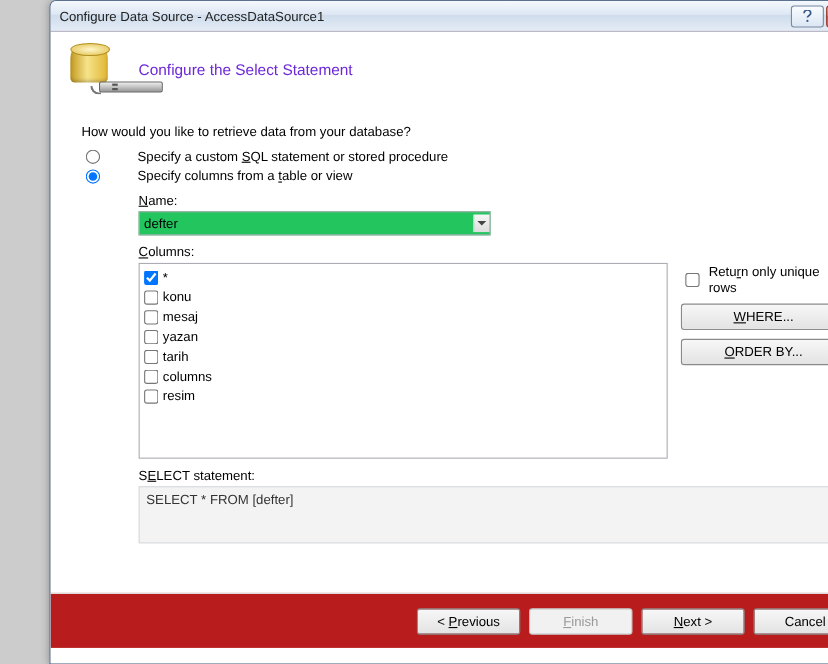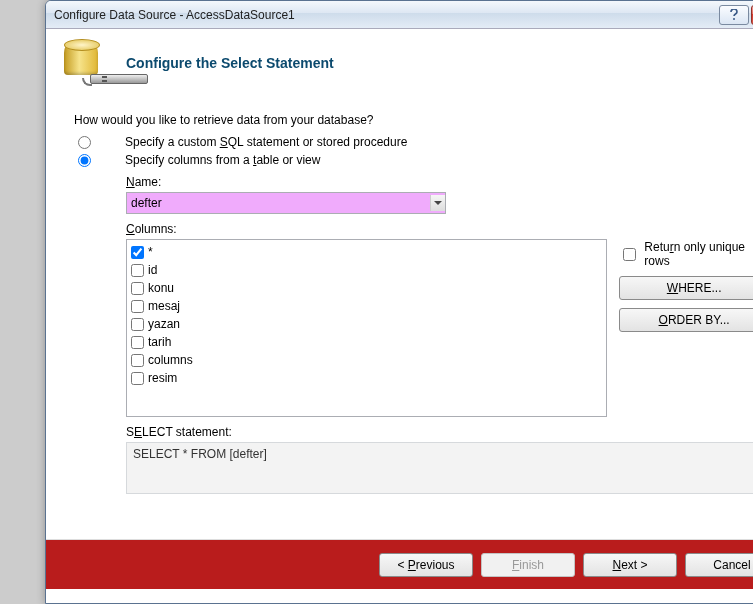--- a/index.html
+++ b/index.html
@@ -14,29 +14,29 @@
 .content { background: #fff; height: calc(604px - 28px); position: relative; }
 .header { display: flex; align-items: center; padding: 12px 18px 6px 18px; }
 .db-icon { width: 44px; height: 44px; margin-right: 18px; position: relative; }
 .db-cyl { width: 34px; height: 32px; background: linear-gradient(90deg,#c39a1f,#f6e38a 45%,#e0b633); border-radius: 6px 6px 4px 4px/10px 10px 4px 4px; position: absolute; top: 2px; left: 0; box-shadow: inset 0 -2px 3px rgba(0,0,0,.2); }
 .db-cyl:before { content: ""; position: absolute; top: -4px; left: 0; width: 34px; height: 10px; background: radial-gradient(ellipse at center,#fff5c9,#e0c04a); border: 1px solid #b38d1d; border-radius: 50%; }
 .plug { position: absolute; right: -4px; bottom: -2px; width: 22px; height: 16px; }
 .plug .body { position:absolute; left:0; top:3px; width:12px; height:10px; background:linear-gradient(#eee,#999); border:1px solid #666; border-radius:2px; }
 .plug .prong { position:absolute; top:5px; width:5px; height:2px; background:#555; }
 .plug .p1 { left:12px; top:5px; } .plug .p2 { left:12px; top:9px; }
 .plug .cord { position:absolute; left:-8px; top:7px; width:10px; height:8px; border:2px solid #777; border-top:none; border-right:none; border-radius:0 0 0 8px; }
-.header h1 { font-size: 14px; font-weight: bold; margin: 0; color: #0c4a6e; }
+.header h1 { font-size: 14px; font-weight: normal; margin: 0; color: #6d28d9; }
 .body { padding: 8px 28px 0 28px; }
 .prompt { font-weight: normal; margin: 14px 0 8px 0; }
 .radio-row { display: flex; align-items: center; margin: 4px 0 4px 4px; gap: 28px; }
 .radio-row input { margin: 0 6px 0 0; }
 .indent { margin-left: 28px; padding-left: 24px; }
 .lbl { display: block; margin: 8px 0 3px 0; }
 .u { text-decoration: underline; }
-.field { background:#f0abfc; border:1px solid #abadb3; height:22px; padding:2px 4px; display:flex; align-items:center; }
+.field { background:#22c55e; border:1px solid #abadb3; height:22px; padding:2px 4px; display:flex; align-items:center; }
 .combo { width: 320px; justify-content: space-between; }
 .combo .arrow { width:15px; height:16px; background:linear-gradient(#f6f6f6,#ddd); border-left:1px solid #ccc; display:flex; align-items:center; justify-content:center; margin:-2px -4px -2px 0; }
 .triangle { width:0; height:0; border:4px solid transparent; border-top:4px solid #444; margin-top:3px; }
 .cols-row { display:flex; align-items:flex-start; gap:12px; }
 .listbox { border:1px solid #abadb3; width:520px; height:178px; padding:3px 4px; background:#fff; }
 .list-item { display:flex; align-items:center; height:18px; gap:4px; }
 .list-item input { margin:0; }
 .side { width:162px; padding-top:1px; }
 .chk-row { display:flex; align-items:center; gap:5px; margin-bottom:8px; }
 .wbtn { width:100%; height:24px; margin-bottom:8px; background:linear-gradient(#f7f7f7,#e3e3e3); border:1px solid #8a8a8a; border-radius:3px; display:flex; align-items:center; justify-content:center; cursor:default; }
@@ -106,24 +106,20 @@
 
         <span class="lbl"><span class="u">C</span><span>olumns:</span></span>
         <div class="cols-row">
           <div class="listbox" id="cols">
               <label class="list-item">
                 <input type="checkbox" checked="" style="">
                 <span>*</span>
               </label>
               <label class="list-item">
                 <input type="checkbox" style="">
-                <span>id</span>
-              </label>
-              <label class="list-item">
-                <input type="checkbox" style="">
                 <span>konu</span>
               </label>
               <label class="list-item">
                 <input type="checkbox" style="">
                 <span>mesaj</span>
               </label>
               <label class="list-item">
                 <input type="checkbox" style="">
                 <span>yazan</span>
               </label>

